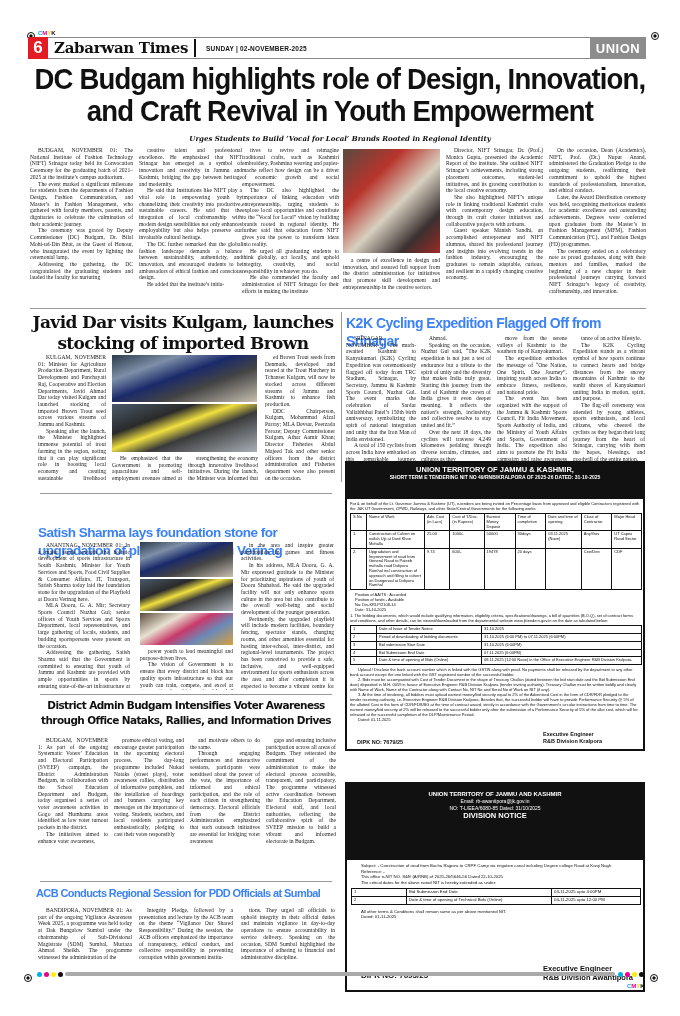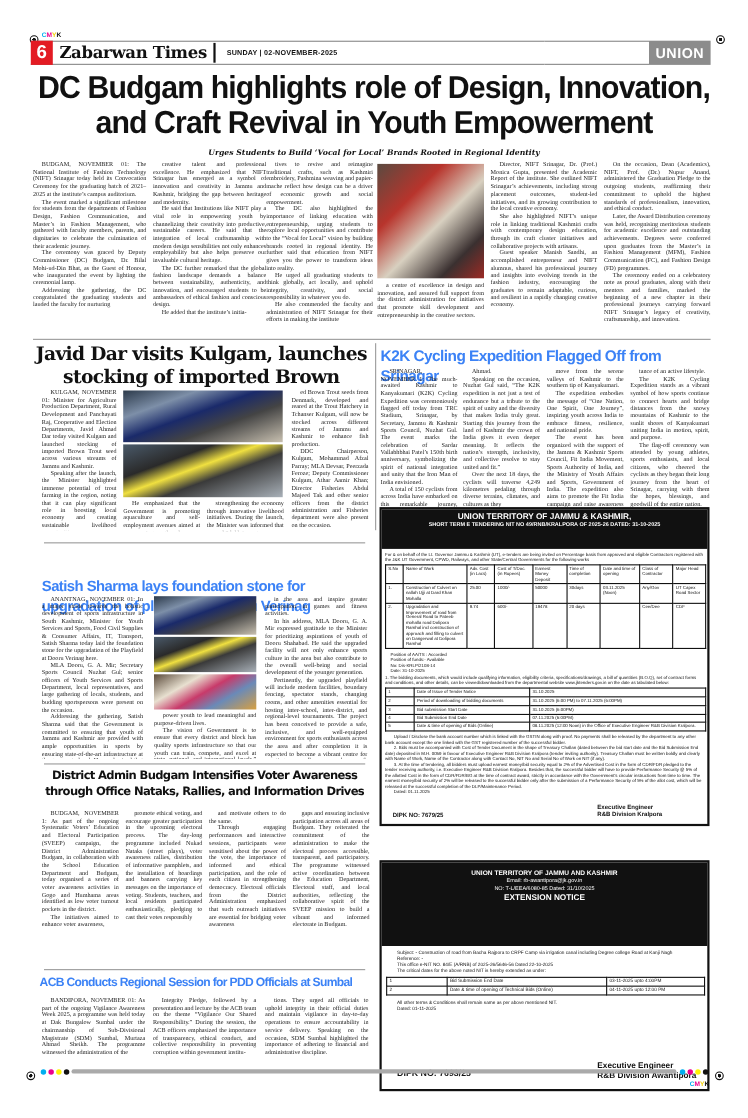--- a/index.html
+++ b/index.html
@@ -299,21 +299,21 @@
     <div>R&amp;B Division Kralpora</div>
   </div>
   <div class="ad-sign" style="position:absolute; left:10px; bottom:4px; font-size:5.5px;">DIPK NO: 7679/25</div>
 </div>
 
 <div class="ad2">
   <div class="ad-head">
     <div class="ut">UNION TERRITORY OF JAMMU AND KASHMIR</div>
     <div class="email">Email: rb-awantipora@jk.gov.in</div>
     <div class="no">NO: T-L/EEA/6080-85 Dated: 31/10/2025</div>
-    <div class="ext">EXTENSION NOTICE</div>
+    <div class="ext">DIVISION NOTICE</div>
   </div>
   <div class="ad-text" style="padding:3px 14px 2px; font-size:4.3px; line-height:5.5px;">
     <div>Subject: - Construction of road from Bacha Rajpora to CRPF Camp via irrigation canal including Degree college Road at Kanji Nagh</div>
     <div>Reference: -</div>
     <div>This office e-NIT NO. 84/E (A/RNB) of 2025-26/5646-56 Dated 22-10-2025</div>
     <div>The critical dates for the above noted NIT is hereby extended as under:</div>
   </div>
   <table class="ad-table" style="margin:1px 4px; width:290px; font-size:4.3px;">
     <tbody>
         <tr>

